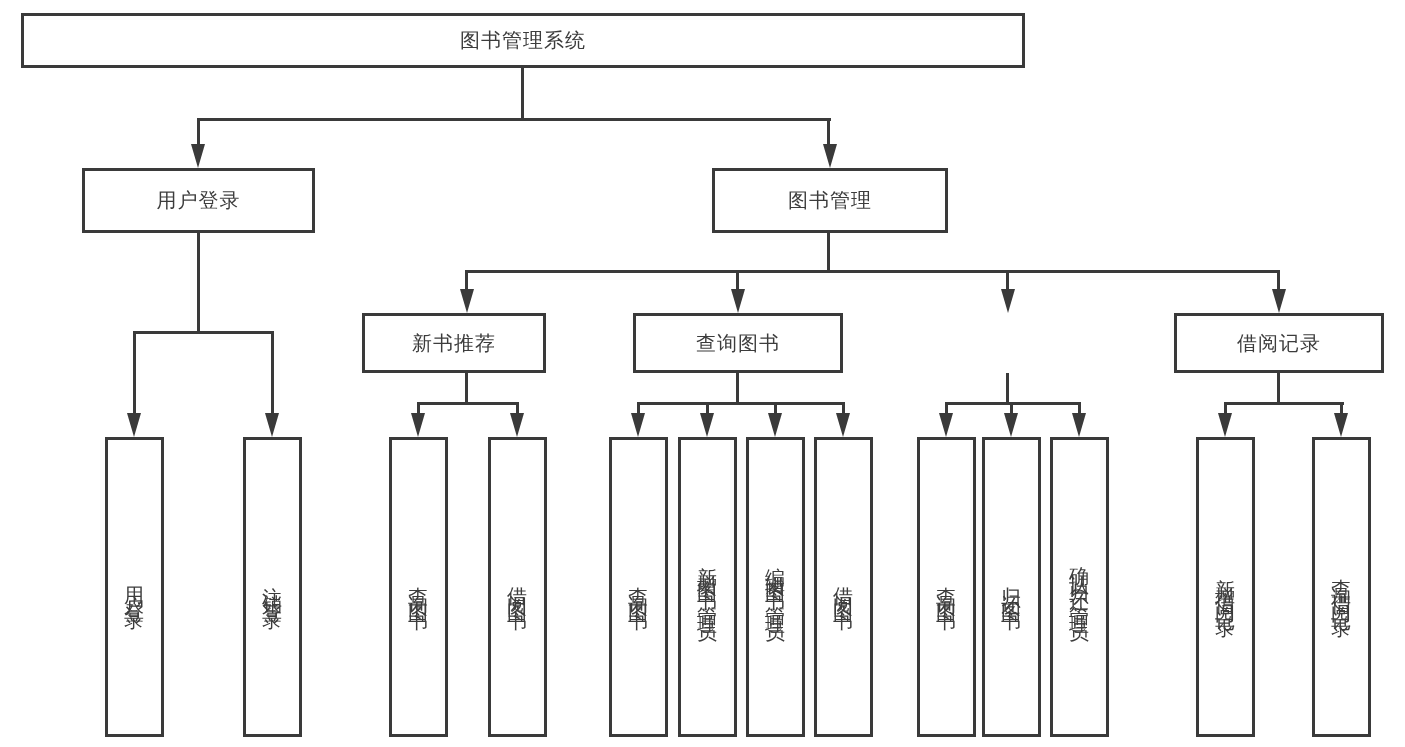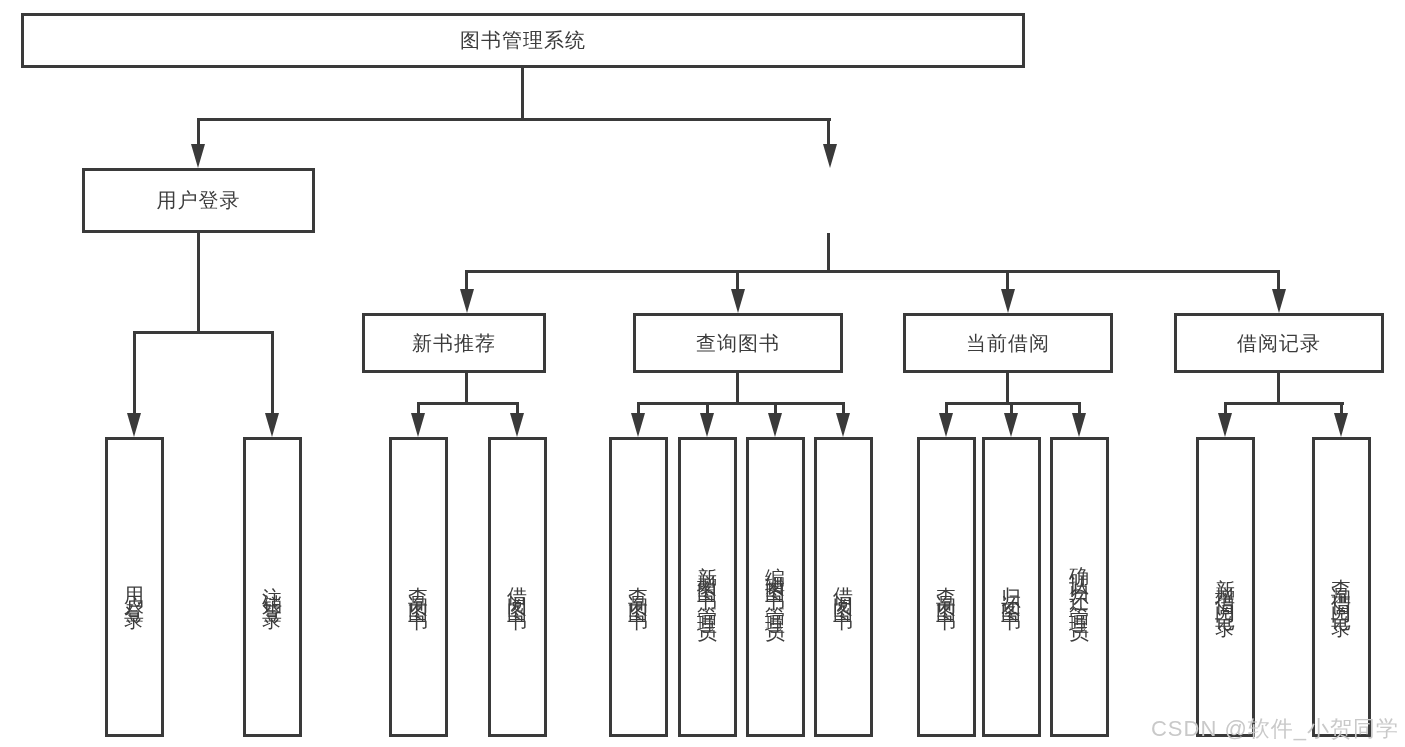--- a/index.html
+++ b/index.html
@@ -56,24 +56,24 @@
   }
 </style>
 </head>
 <body>
 
 <div class="stage">
 
   <div class="node" style="left:21px;top:13px;width:1004px;height:55px">图书管理系统</div>
 
   <div class="node" style="left:82px;top:168px;width:233px;height:65px">用户登录</div>
+  <div class="node" style="left:712px;top:168px;width:236px;height:65px">图书管理</div>
 
   <div class="node" style="left:362px;top:313px;width:184px;height:60px">新书推荐</div>
   <div class="node" style="left:633px;top:313px;width:210px;height:60px">查询图书</div>
-  <div class="node" style="left:903px;top:313px;width:210px;height:60px">当前借阅</div>
   <div class="node" style="left:1174px;top:313px;width:210px;height:60px">借阅记录</div>
 
   <div class="node vnode" style="left:105px;top:437px;width:59px;height:300px">用户登录</div>
   <div class="node vnode" style="left:243px;top:437px;width:59px;height:300px">注销登录</div>
 
   <div class="node vnode" style="left:389px;top:437px;width:59px;height:300px">查询图书</div>
   <div class="node vnode" style="left:488px;top:437px;width:59px;height:300px">借阅图书</div>
 
   <div class="node vnode" style="left:609px;top:437px;width:59px;height:300px">查询图书</div>
   <div class="node vnode" style="left:678px;top:437px;width:59px;height:300px">新增图书（管理员）</div>
@@ -139,15 +139,14 @@
   <div class="arrow" style="left:1004px;top:413px"></div>
   <div class="arrow" style="left:1072px;top:413px"></div>
 
   <div class="vline" style="left:1277px;top:373px;height:32px"></div>
   <div class="hline" style="left:1224px;top:402px;width:120px"></div>
   <div class="vline" style="left:1224px;top:402px;height:14px"></div>
   <div class="vline" style="left:1340px;top:402px;height:14px"></div>
   <div class="arrow" style="left:1218px;top:413px"></div>
   <div class="arrow" style="left:1334px;top:413px"></div>
 
-  <div class="watermark">CSDN @软件_小贺同学</div>
 
 </div>
 
 </body></html>

